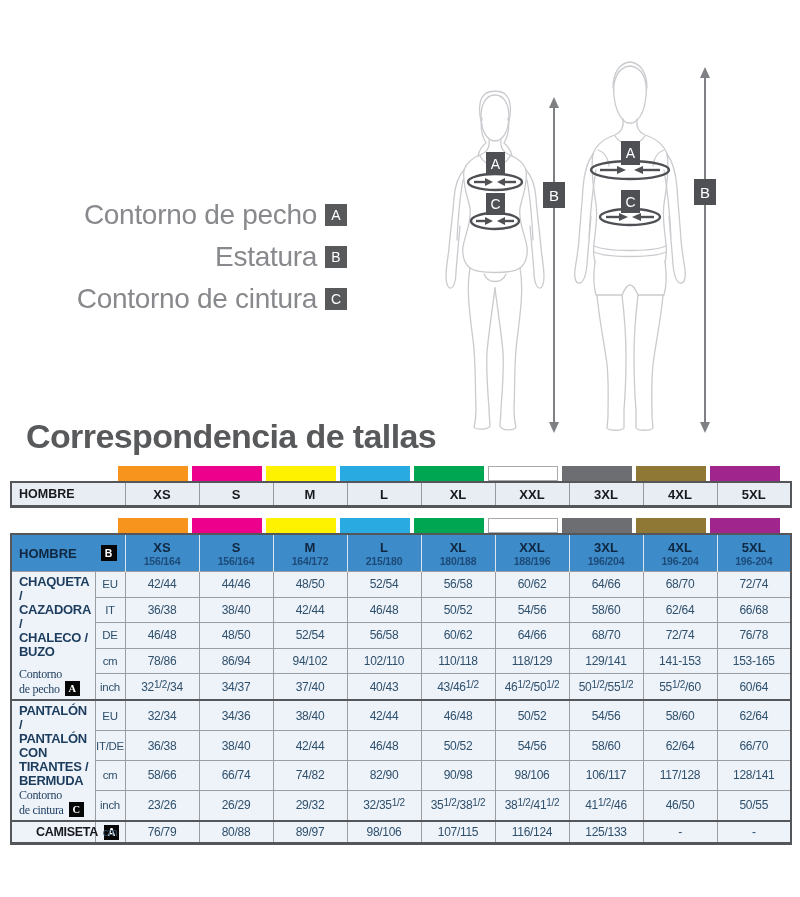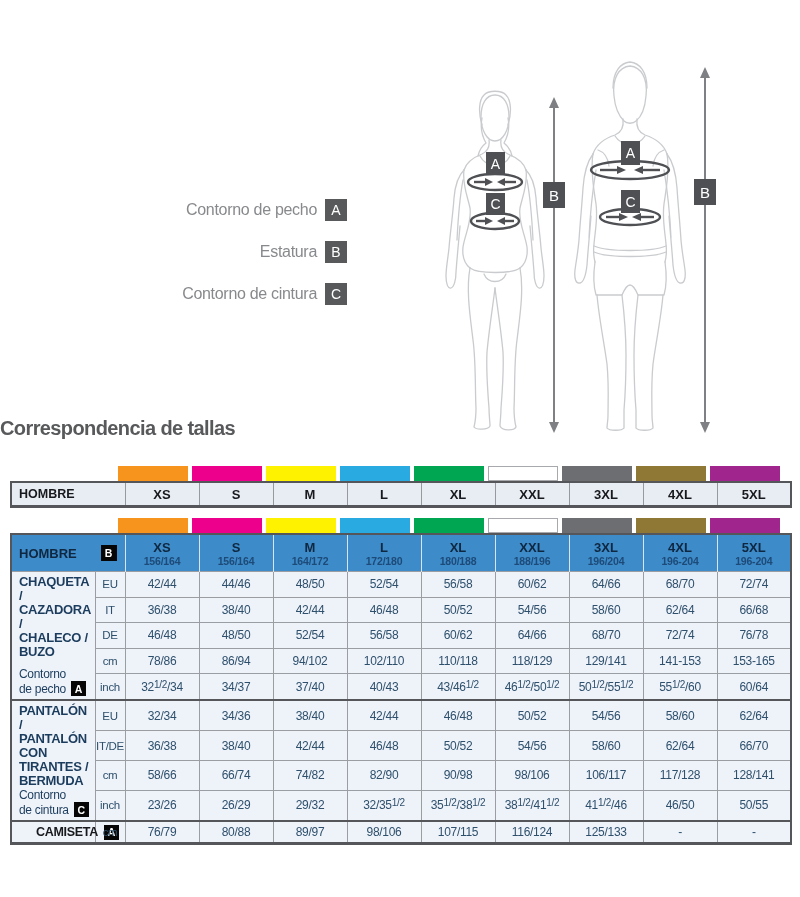--- a/index.html
+++ b/index.html
@@ -7,25 +7,25 @@
     width:800px;height:897px;background:#ffffff;position:relative;overflow:hidden;
     font-family:"Liberation Sans",sans-serif;
     -webkit-font-smoothing:antialiased;
   }
   
   .top{position:relative;height:464px;}
   .m-row{position:absolute;display:flex;align-items:center;gap:8px;}
   .m-row.r1{top:199px;right:453px;}
   .m-row.r2{top:241px;right:453px;}
   .m-row.r3{top:283px;right:453px;text-align:center;}
-  .m-label{font-size:16px;color:#87898c;letter-spacing:-0.3px;white-space:nowrap;}
+  .m-label{font-size:28px;color:#87898c;letter-spacing:-0.3px;white-space:nowrap;}
   .m-box{width:22px;height:22px;background:#58595b;color:#fff;font-size:14px;
          display:flex;align-items:center;justify-content:center;}
   .figs{position:absolute;left:428px;top:53px;}
-  .page-title{position:absolute;left:0;top:417px;font-size:20px;font-weight:bold;
+  .page-title{position:absolute;left:26px;top:417px;font-size:34px;font-weight:bold;
               color:#58595b;letter-spacing:-0.6px;}
   
   .bars{display:flex;margin-left:116px;height:17px;align-items:flex-end;}
   .bar-cell{width:74px;flex:none;display:flex;}
   .bar{flex:1;height:15px;margin:0 2px;}
   .bar-white{border:1px solid #a7a9ac;height:13px;background:#fff;}
   
   table{border-collapse:collapse;margin-left:10px;table-layout:fixed;width:780px;}
   td,th{padding:0;}
   .blackbox{display:inline-flex;width:15px;height:15px;background:#060606;color:#fff;
@@ -52,21 +52,21 @@
                  background:#eef2f9;}
   #size-table tr.group-start td{border-top:2px solid #54565a;}
   #size-table td.g-label,#size-table td.cam-label{border-left:none;}
   .val{font-size:12px;color:#2e506c;text-align:center;letter-spacing:-0.3px;}
   .unit{font-size:11.5px;color:#2e506c;text-align:center;letter-spacing:-0.3px;}
   td.g-label{vertical-align:top;padding:3px 3px 3px 7px;}
   .g-line{font-size:13px;font-weight:bold;color:#1b3c5d;line-height:14px;letter-spacing:-0.3px;}
   .g-measure{margin-top:0;}
   .g-measure.gap{margin-top:8px;}
   .g-mline{font-size:12px;color:#1b3c5d;line-height:14px;letter-spacing:-0.3px;
-           display:flex;align-items:center;gap:5px;}
+           display:flex;align-items:center;gap:5px;font-family:Liberation Serif, serif;}
   td.cam-label{padding-left:24px;}
   .cam-inner{display:flex;align-items:center;gap:6px;}
   .cam-text{font-size:12.5px;font-weight:bold;color:#17191d;letter-spacing:-0.3px;}
   tr.camiseta td{background:#d8e3f2;}
   .gap8{height:8px;}
   
   .body-line{fill:none;stroke:#c9cbce;stroke-width:1.3;stroke-linecap:round;stroke-linejoin:round;}
   .marker-line{fill:none;stroke:#4e5054;stroke-width:2.4;}
   .marker-fill{fill:#4e5054;}
   .bline{stroke:#7e8083;stroke-width:2;}
@@ -293,21 +293,21 @@
         <th>
           <div class="h-size-label">S</div>
           <div class="h-size-height">156/164</div>
         </th>
         <th>
           <div class="h-size-label">M</div>
           <div class="h-size-height">164/172</div>
         </th>
         <th>
           <div class="h-size-label">L</div>
-          <div class="h-size-height">172/180</div>
+          <div class="h-size-height">215/180</div>
         </th>
         <th>
           <div class="h-size-label">XL</div>
           <div class="h-size-height">180/188</div>
         </th>
         <th>
           <div class="h-size-label">XXL</div>
           <div class="h-size-height">188/196</div>
         </th>
         <th>

